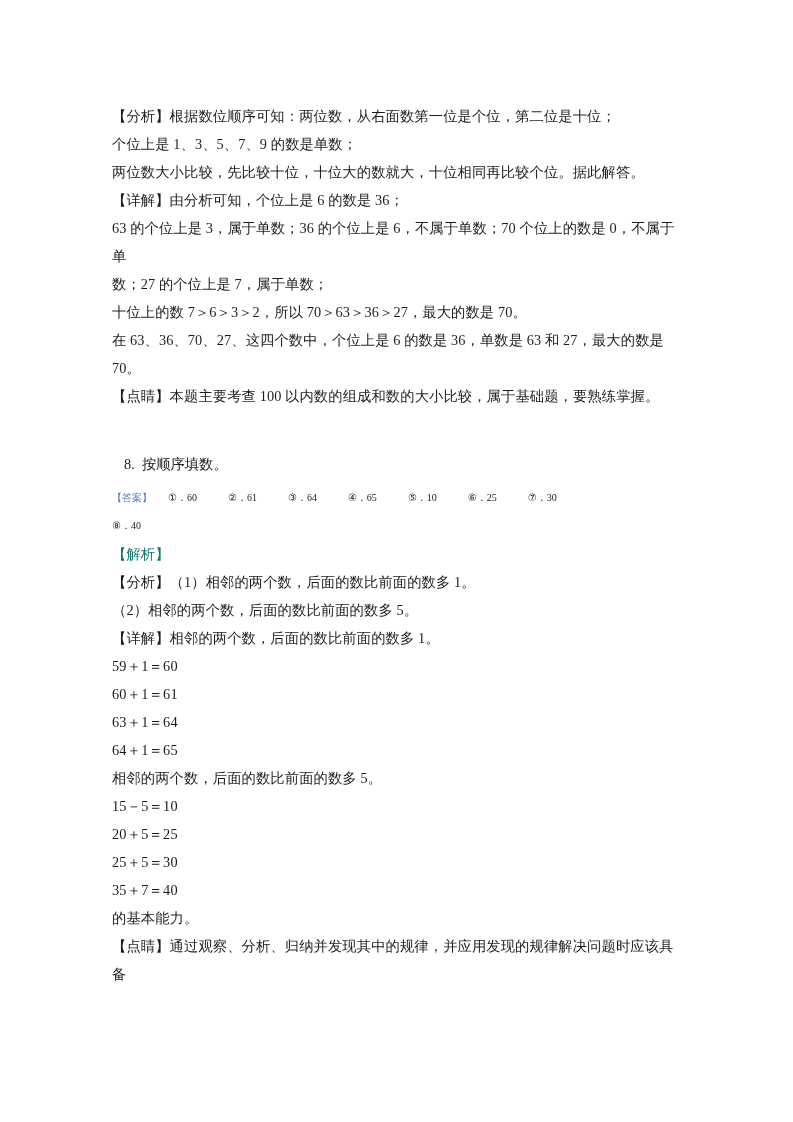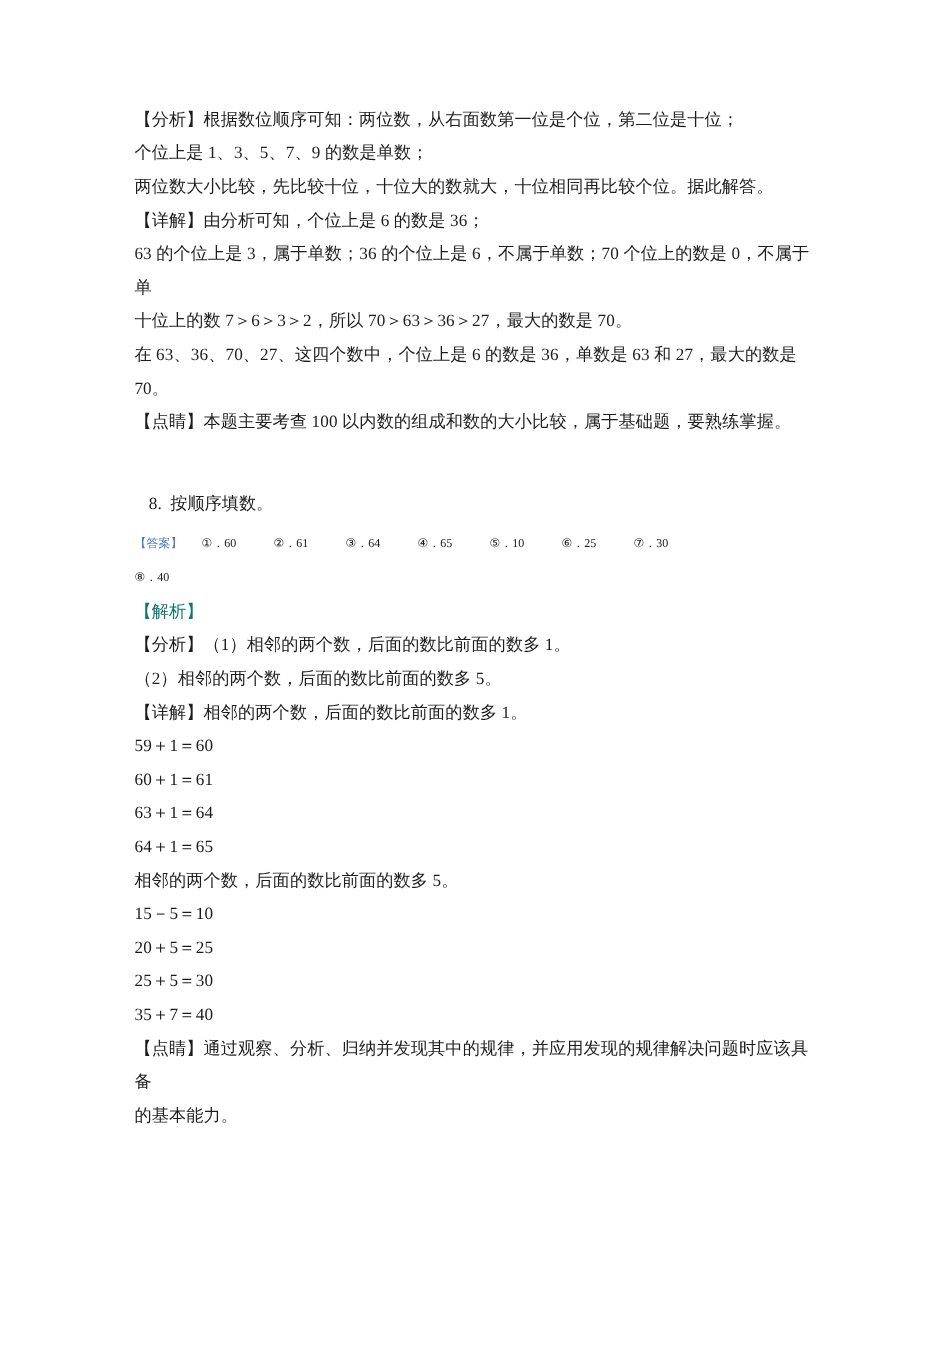--- a/index.html
+++ b/index.html
@@ -11,21 +11,21 @@
     width: 793px;
     height: 1122px;
     position: relative;
     font-family: "Liberation Serif", "DejaVu Serif", serif;
     color: #1a1a1a;
     -webkit-font-smoothing: antialiased;
   }
   .page {
     position: absolute;
     left: 112px;
-    top: 86px;
+    top: 102px;
     width: 572px;
   }
   .line {
     font-size: 14.3px;
     line-height: 28px;
     color: #1d1d1d;
     white-space: pre-wrap;
     letter-spacing: 0.1px;
   }
   .label-blue {
@@ -90,20 +90,21 @@
 </head>
 <body>
 
 <div class="page">
 
   <div class="line">【分析】根据数位顺序可知：两位数，从右面数第一位是个位，第二位是十位；</div>
   <div class="line">个位上是 1、3、5、7、9 的数是单数；</div>
   <div class="line">两位数大小比较，先比较十位，十位大的数就大，十位相同再比较个位。据此解答。</div>
   <div class="line">【详解】由分析可知，个位上是 6 的数是 36；</div>
   <div class="line">63 的个位上是 3，属于单数；36 的个位上是 6，不属于单数；70 个位上的数是 0，不属于单</div>
+  <div class="line">数；27 的个位上是 7，属于单数；</div>
   <div class="line">十位上的数 7＞6＞3＞2，所以 70＞63＞36＞27，最大的数是 70。</div>
   <div class="line">在 63、36、70、27、这四个数中，个位上是 6 的数是 36，单数是 63 和 27，最大的数是 70。</div>
   <div class="line">【点睛】本题主要考查 100 以内数的组成和数的大小比较，属于基础题，要熟练掌握。</div>
 
   <div class="q-line"><span>8.</span>&nbsp;&nbsp;<span>按顺序填数。</span></div>
 
 
   <div class="spacer-6"></div>
 
   <div class="answer-row">
@@ -129,16 +130,16 @@
   <div class="eq">63＋1＝64</div>
   <div class="eq">64＋1＝65</div>
 
   <div class="line">相邻的两个数，后面的数比前面的数多 5。</div>
 
   <div class="eq">15－5＝10</div>
   <div class="eq">20＋5＝25</div>
   <div class="eq">25＋5＝30</div>
   <div class="eq">35＋7＝40</div>
 
+  <div class="line">的基本能力。</div>
   <div class="line">【点睛】通过观察、分析、归纳并发现其中的规律，并应用发现的规律解决问题时应该具备</div>
-  <div class="line">的基本能力。</div>
 
 </div>
 
 </body></html>

